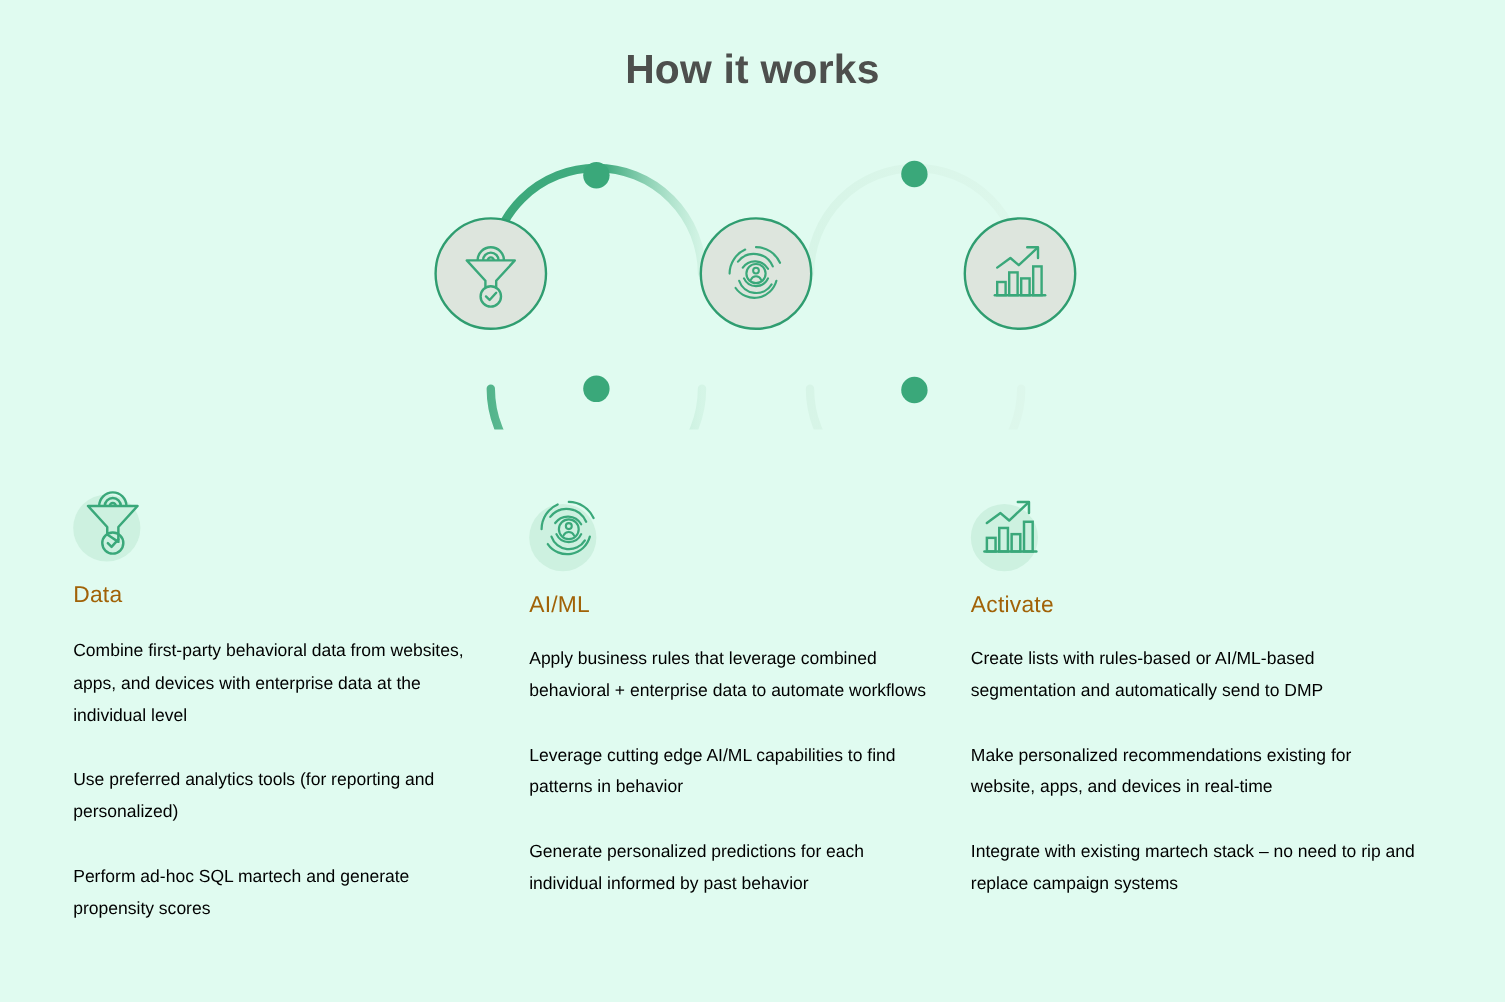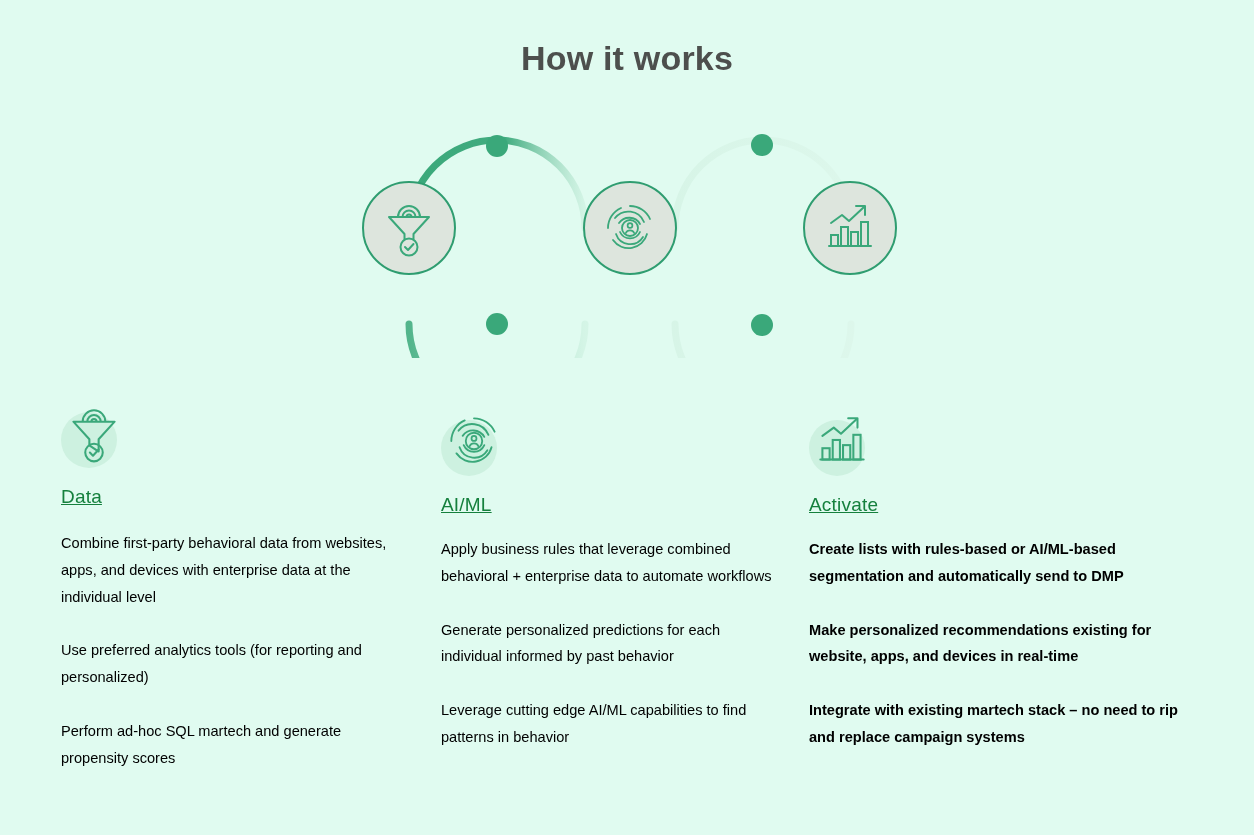--- a/index.html
+++ b/index.html
@@ -70,36 +70,35 @@
     background: #cdf1e0;
   }
   .col-icon svg {
     position: absolute;
     left: 0;
     top: 0;
   }
 
   .col-heading {
     font-size: 19px;
-    color: #15803d;
+    color: #a16207;
     font-weight: 400;
     margin: 0 0 22px 0;
     letter-spacing: 0.2px;
-    text-decoration: underline;
   }
   .c1 .col-heading, .c2 .col-heading { margin-bottom: 20px; }
 
   .bullet {
     font-size: 14.6px;
     line-height: 26.8px;
     color: #000000;
     margin: 0 0 27px 0;
     max-width: 360px;
   }
-  .c2 .bullet { max-width: 372px; font-weight: bold; }
+  .c2 .bullet { max-width: 372px; }
 </style>
 </head>
 <body>
 
 <h1 id="page-title">How it works</h1>
 
 <div id="diagram">
   <svg width="1254" height="250" viewBox="0 0 1254 250" xmlns="http://www.w3.org/2000/svg">
     <defs>
       <linearGradient id="gradLeftTop" x1="0" y1="0" x2="1" y2="0">
@@ -207,22 +206,22 @@
         <path d="M18 38 a15 15 0 0 0 27 3" fill="none" stroke="#3aa87a" stroke-width="1.8" stroke-linecap="round"></path>
         <path d="M21 27 a12.5 12.5 0 0 1 21 1" fill="none" stroke="#3aa87a" stroke-width="1.8" stroke-linecap="round"></path>
         <path d="M22 36 a11 11 0 0 0 20 0" fill="none" stroke="#3aa87a" stroke-width="1.8" stroke-linecap="round"></path>
         <circle cx="32" cy="32" r="8" fill="none" stroke="#3aa87a" stroke-width="1.8"></circle>
         <circle cx="32" cy="29.5" r="2.4" fill="none" stroke="#3aa87a" stroke-width="1.7"></circle>
         <path d="M27.8 37 a4.6 4.6 0 0 1 8.4 0" fill="none" stroke="#3aa87a" stroke-width="1.7" stroke-linecap="round"></path>
       </svg>
     </div>
     <h2 class="col-heading">AI/ML</h2>
     <p class="bullet">Apply business rules that leverage combined behavioral + enterprise data to automate workflows</p>
+    <p class="bullet">Leverage cutting edge AI/ML capabilities to find patterns in behavior</p>
     <p class="bullet">Generate personalized predictions for each individual informed by past behavior</p>
-    <p class="bullet">Leverage cutting edge AI/ML capabilities to find patterns in behavior</p>
   </div>
 
   <div class="column c2">
     <div class="col-icon">
       <div class="disc"></div>
       <svg width="66" height="66" viewBox="0 0 64 64" xmlns="http://www.w3.org/2000/svg">
         <path d="M11 50 H53" fill="none" stroke="#3aa87a" stroke-width="2" stroke-linecap="round"></path>
         <rect x="13" y="39" width="7" height="11" fill="none" stroke="#3aa87a" stroke-width="2"></rect>
         <rect x="23" y="31" width="7" height="19" fill="none" stroke="#3aa87a" stroke-width="2"></rect>
         <rect x="33" y="36" width="7" height="14" fill="none" stroke="#3aa87a" stroke-width="2"></rect>

